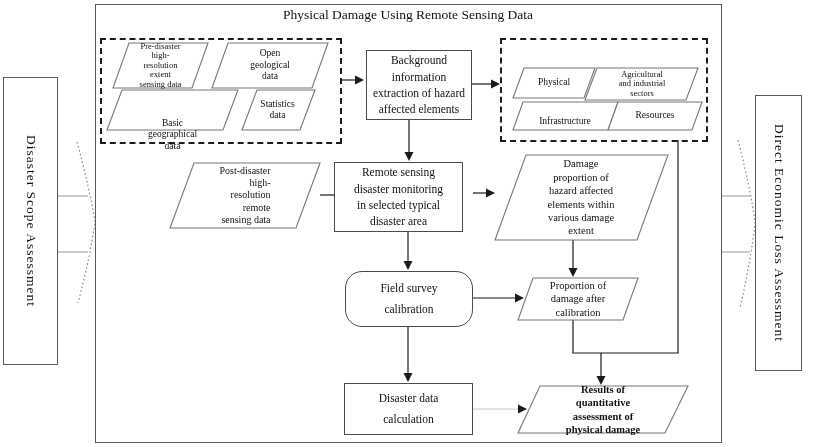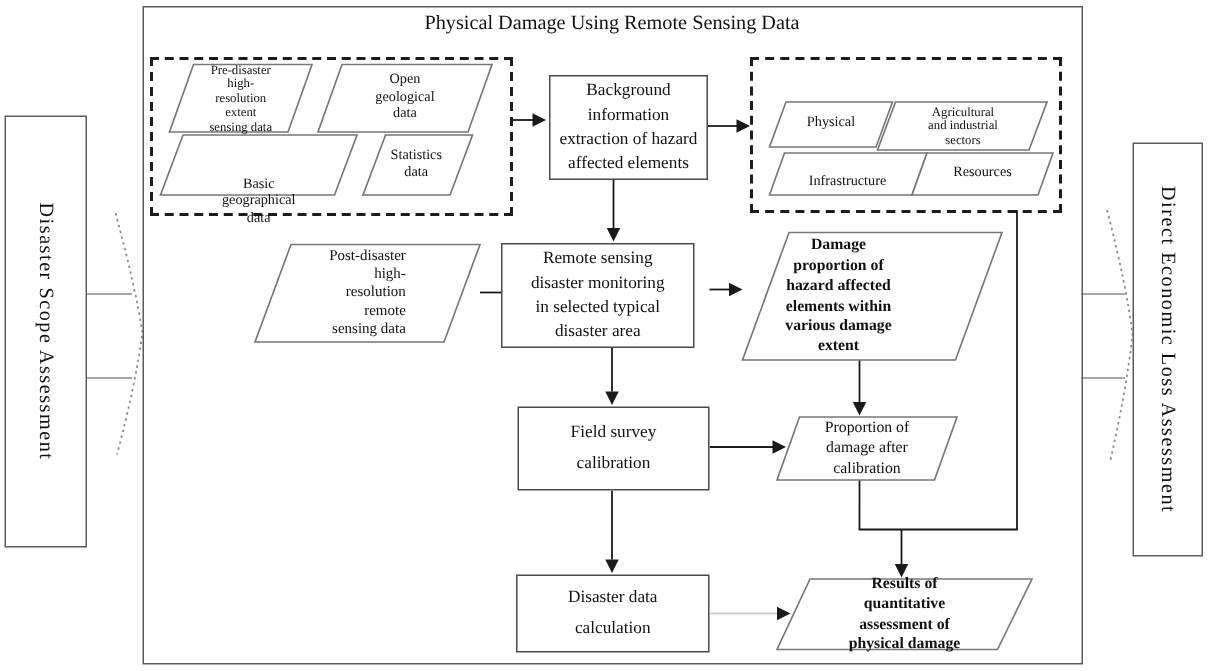--- a/index.html
+++ b/index.html
@@ -112,21 +112,21 @@
 information
 extraction of hazard
 affected elements</span>
   </div>
   <div class="proc-rect f115" style="left:334px;top:162px;width:127px;height:68px;">
     <span class="lab">Remote sensing
 disaster monitoring
 in selected typical
 disaster area</span>
   </div>
-  <div class="proc-rect f115" style="left:345px;top:271px;width:126px;height:54px;">
+  <div class="proc-rect f115" style="left:345px;top:271px;width:126px;height:54px;border-radius:17px;">
     <span class="lab" style="line-height:1.8;">Field survey
 calibration</span>
   </div>
   <div class="proc-rect f115" style="left:344px;top:383px;width:127px;height:50px;">
     <span class="lab" style="line-height:1.8;">Disaster data
 calculation</span>
   </div>
 
   <div class="node-label f85" style="left:118px;top:43px;width:85px;height:45px;">Pre-disaster
 high-
@@ -147,21 +147,21 @@
 and industrial
 sectors</div>
   <div class="node-label f95" style="left:516px;top:102px;width:98px;height:40px;">Infrastructure</div>
   <div class="node-label f95" style="left:612px;top:102px;width:86px;height:28px;">Resources</div>
 
   <div class="node-label f100" style="left:180px;top:163px;width:130px;height:65px;">Post-disaster
 high-
 resolution
 remote
 sensing data</div>
-  <div class="node-label f105" style="left:484px;top:155px;width:150px;height:85px;font-weight:bold;">Damage
+  <div class="node-label f105" style="left:506px;top:155px;width:150px;height:85px;">Damage
 proportion of
 hazard affected
 elements within
 various damage
 extent</div>
   <div class="node-label f105" style="left:524px;top:278px;width:108px;height:42px;">Proportion of
 damage after
 calibration</div>
   <div class="node-label f105 bold" style="left:527px;top:386px;width:152px;height:47px;">Results of
 quantitative

